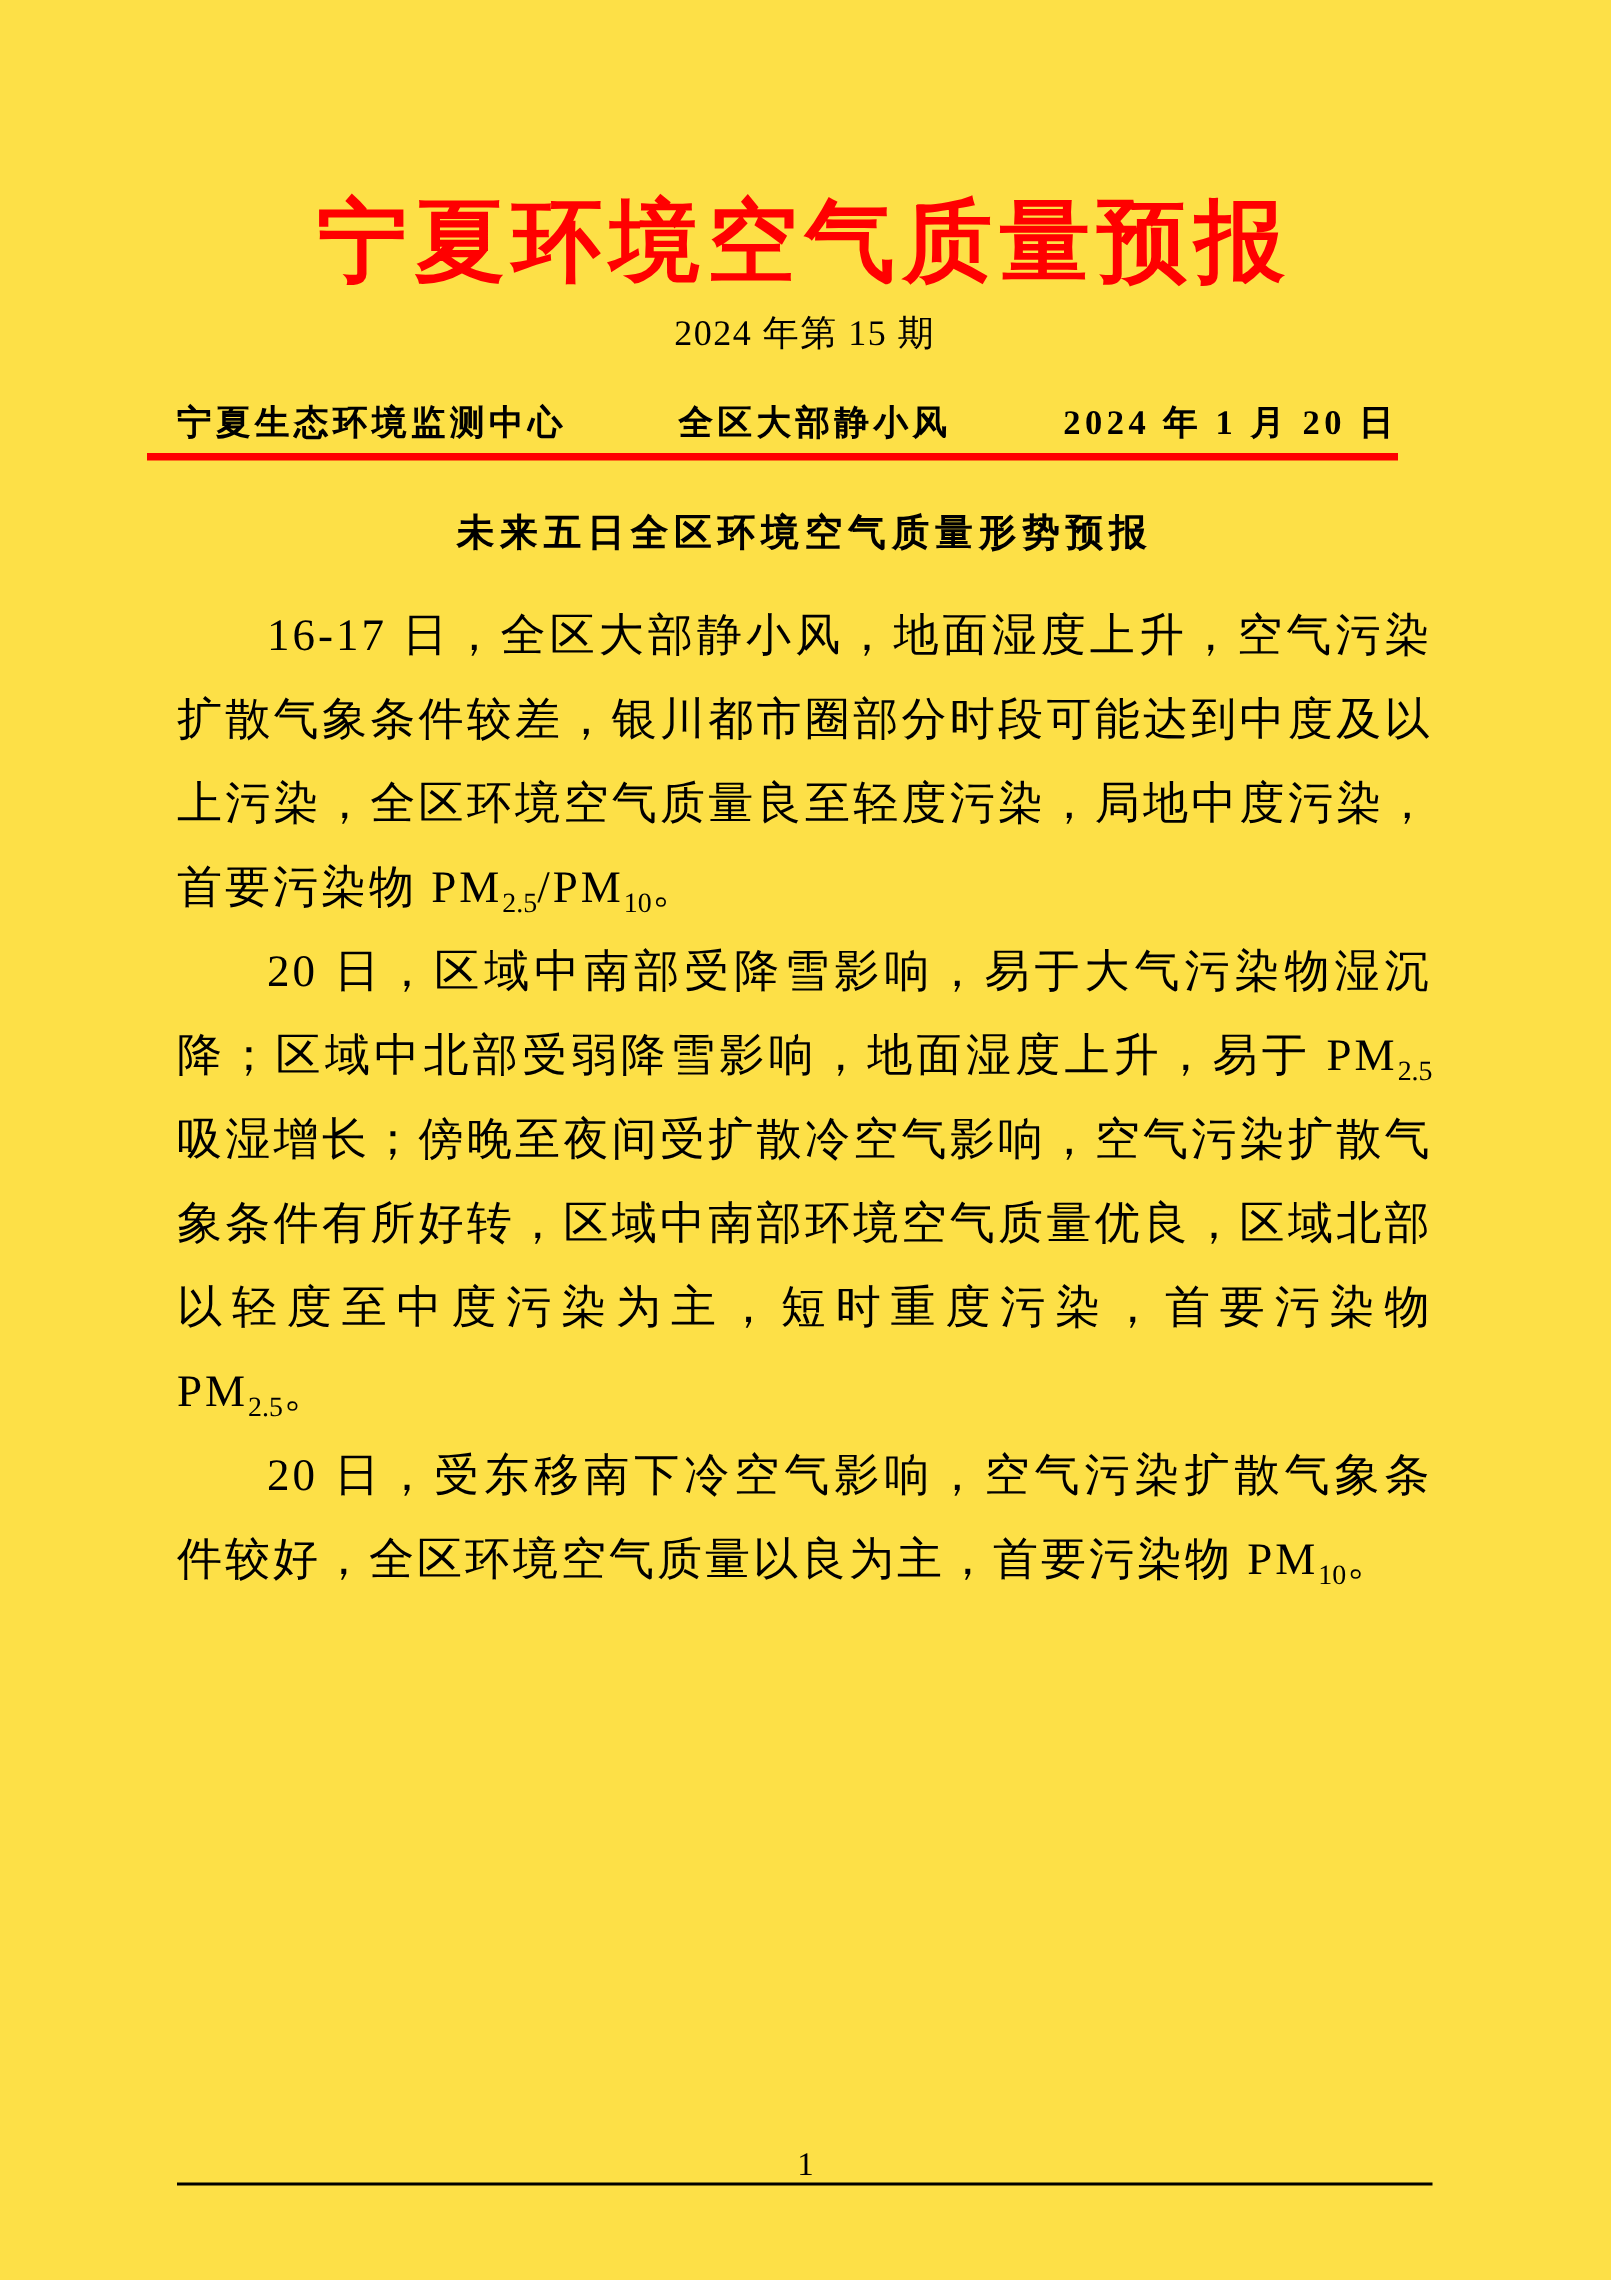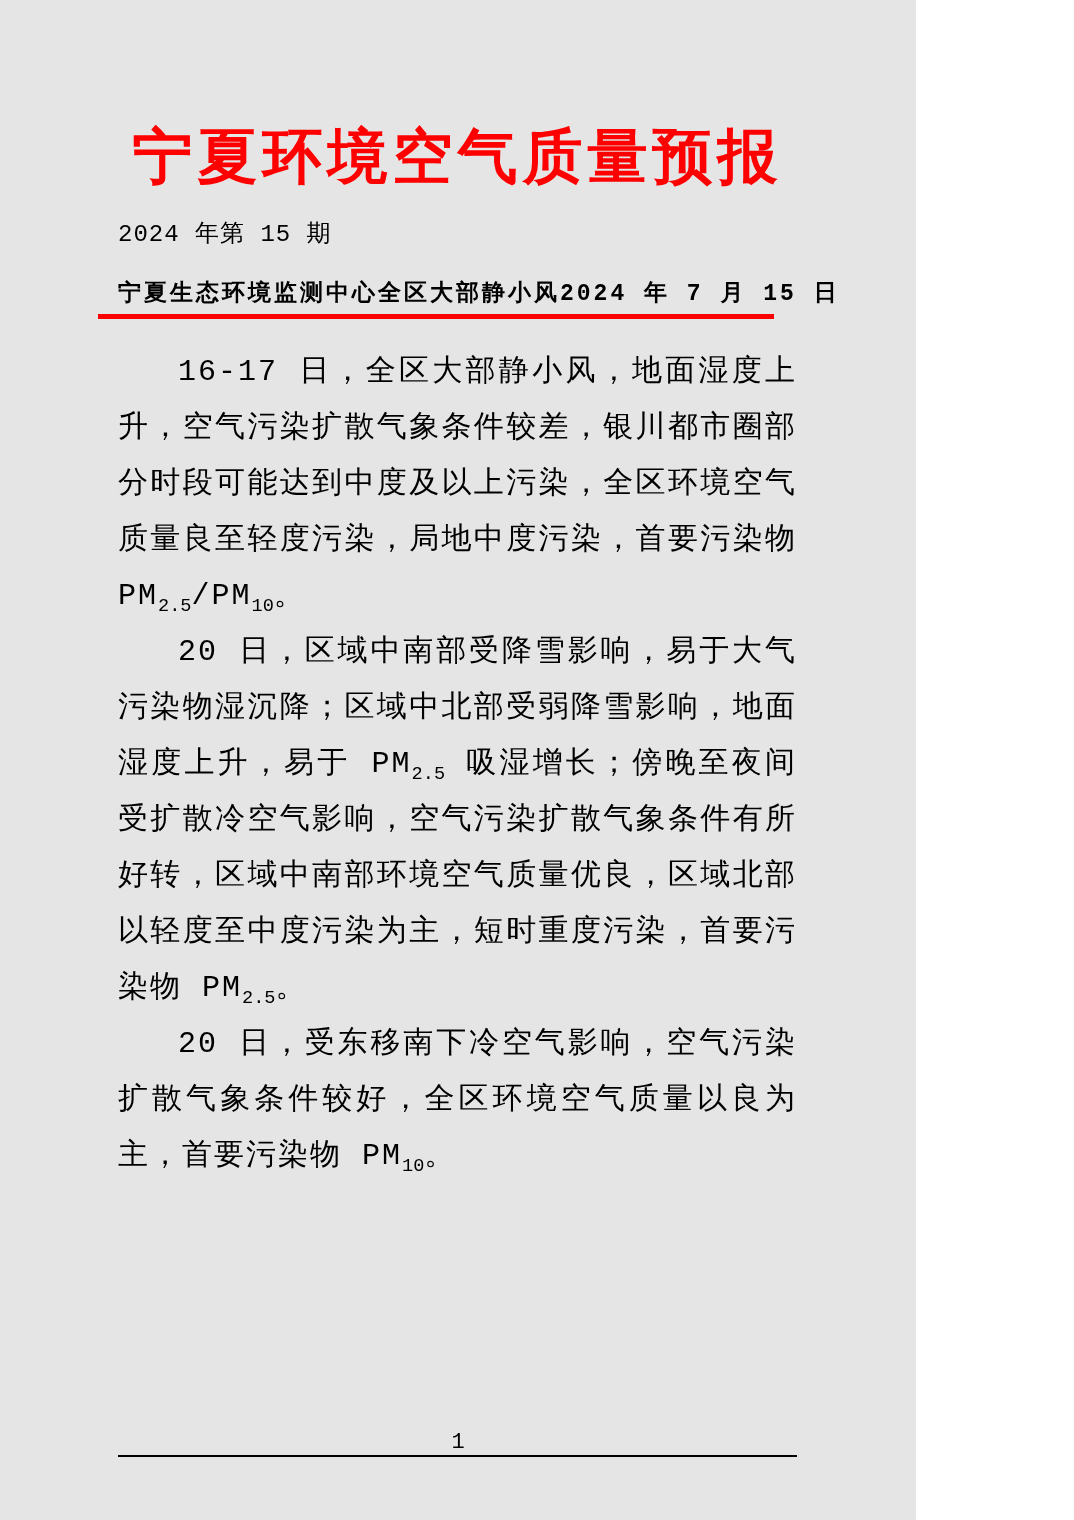--- a/index.html
+++ b/index.html
@@ -2,43 +2,44 @@
 <html style="--accent_red: #ff0000; --text_black: #000000;"><head>
 <meta charset="utf-8">
 <style>
   html, body {
     margin: 0;
     padding: 0;
     background: #ffffff;
   }
   .page {
     position: relative;
-    width: 916px;
+    width: 1074px;
     height: 1520px;
-    background: #e5e5e5;
+    background: #fde047;
     color: var(--text_black, #000000);
-    font-family: Liberation Mono, monospace;
+    font-family: Liberation Serif, serif;
     overflow: hidden;
   }
   .content {
     margin-left: 118px;
     margin-right: 119px; 
   }
   .doc-title {
     margin: 0;
     padding-top: 126px;
     text-align: center;
     font-size: 60px;
     line-height: 1.18;
     font-weight: bold;
     color: var(--accent_red, #ff0000);
     letter-spacing: 5px;
   }
   .issue-line {
-    margin-top: 24px;
+    margin-top: 12px;
+    text-align: center;
     font-size: 24px;
     line-height: 1.2;
     letter-spacing: 1px;
   }
   .issuer-row {
     display: flex;
     justify-content: space-between;
     align-items: flex-start;
     margin-top: 30px;
     margin-right: 23px;
@@ -104,25 +105,26 @@
 <div class="page">
   <div class="content">
 
     <h1 class="doc-title">宁夏环境空气质量预报</h1>
 
     <div class="issue-line">2024 年第 15 期</div>
 
     <div class="issuer-row">
       <span>宁夏生态环境监测中心</span>
       <span>全区大部静小风</span>
-      <span>2024 年 7 月 15 日</span>
+      <span>2024 年 1 月 20 日</span>
     </div>
 
     <div class="red-rule"></div>
 
+    <h2 class="section-title">未来五日全区环境空气质量形势预报</h2>
 
     <main class="body-text">
         <p><span>16-17 日，全区大部静小风，地面湿度上升，空气污染扩散气象条件较差，银川都市圈部分时段可能达到中度及以上污染，全区环境空气质量良至轻度污染，局地中度污染，首要污染物 </span><span>PM</span><sub>2.5</sub><span>/PM</span><sub>10</sub><span>。</span></p>
         <p><span>20 日，区域中南部受降雪影响，易于大气污染物湿沉降；区域中北部受弱降雪影响，地面湿度上升，易于 </span><span>PM</span><sub>2.5</sub><span> 吸湿增长；傍晚至夜间受扩散冷空气影响，空气污染扩散气象条件有所好转，区域中南部环境空气质量优良，区域北部以轻度至中度污染为主，短时重度污染，首要污染物 </span><span>PM</span><sub>2.5</sub><span>。</span></p>
         <p><span>20 日，受东移南下冷空气影响，空气污染扩散气象条件较好，全区环境空气质量以良为主，首要污染物 </span><span>PM</span><sub>10</sub><span>。</span></p>
       </main>
 
   </div>
 
   <div class="page-number">1</div>

